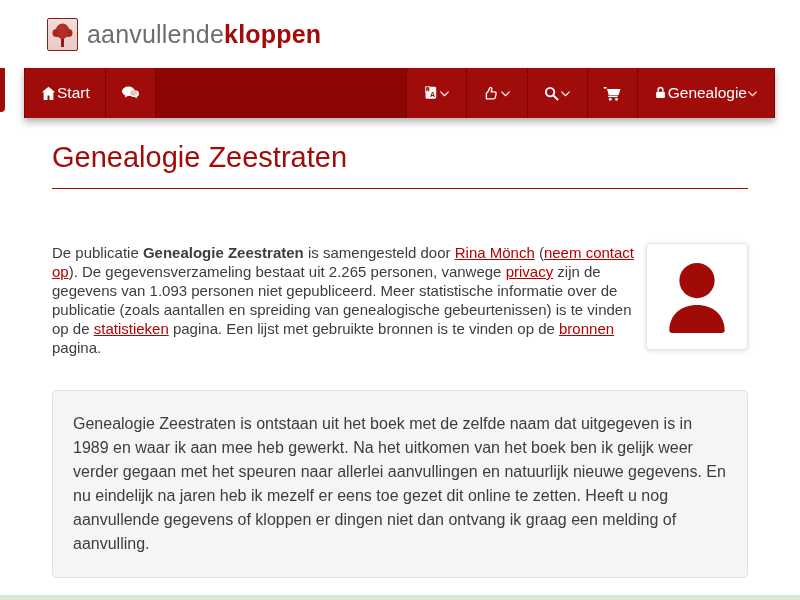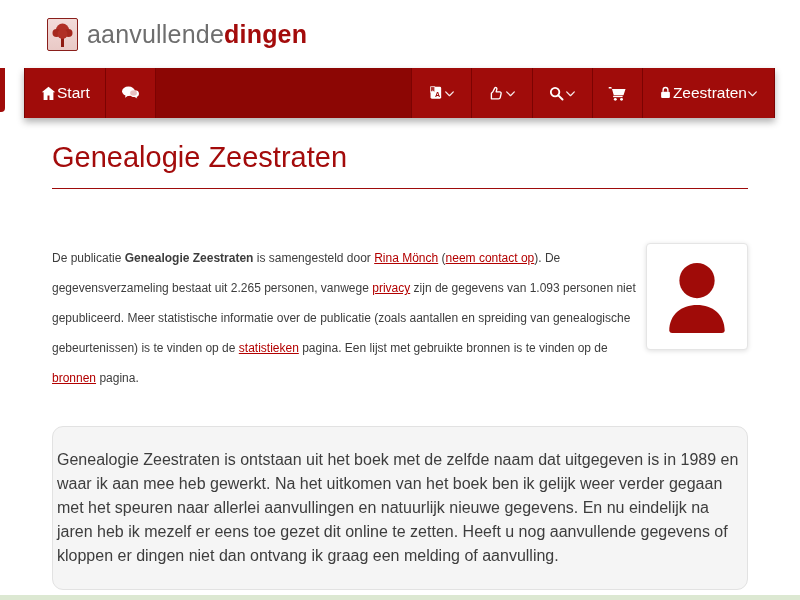--- a/index.html
+++ b/index.html
@@ -29,49 +29,49 @@
   .nitem:first-child { border-left:1px solid #7c0302; }
   .nitem svg { display:block; }
   .chev { opacity:.9; margin-left:-1px; }
 
   
   main { margin:0 52px; }
   h1 { margin-top:23px; font-size:29px; font-weight:400; color:#a30b0b; }
   .rule { border:none; border-top:1px solid #9e0b0b; margin-top:14px; }
 
   .intro-row { margin-top:54px; display:flex; justify-content:space-between; align-items:flex-start; }
-  .intro { width:608px; font-size:12px; line-height:30px; color:#3d3d3d; }
+  .intro { width:608px; font-size:15px; line-height:19px; color:#3d3d3d; }
   .intro b { color:#3d3d3d; }
   a.lnk { color:#b30000; text-decoration:underline; }
 
   .avatar-card { width:104px; height:107px; background:#fff; border:1px solid #e5e5e5;
                  border-radius:4px; padding:8px; box-shadow:0 1px 5px rgba(0,0,0,.13); }
   .avatar-card svg { width:100%; height:100%; display:block; }
 
   .note-box { margin-top:33px; background:#f5f5f5; border:1px solid #e2e2e2;
-              border-radius:11px; padding:21px 4px; font-size:16px; line-height:24px;
+              border-radius:4px; padding:21px 20px; font-size:16px; line-height:24px;
               color:#3d3d3d; }
 
   .footer-strip { position:absolute; left:0; bottom:0; width:800px; height:5px; background:#dce8d2; }
 </style>
 </head>
 <body>
 
 <header class="topbar">
   <div class="logo-box">
     <svg width="25" height="27" viewBox="0 0 25 27">
       <rect x="11" y="16" width="3" height="10" fill="#8f1a12"></rect>
       <circle cx="12.5" cy="9" r="6.5" fill="#b03026"></circle>
       <circle cx="6.5" cy="12" r="4" fill="#a5281e"></circle>
       <circle cx="18.5" cy="12" r="4" fill="#a5281e"></circle>
       <circle cx="12.5" cy="13" r="5" fill="#b03026"></circle>
     </svg>
   </div>
   <div class="brand">
-    <span class="gray">aanvullende</span><span class="red">dingen</span>
+    <span class="gray">aanvullende</span><span class="red">kloppen</span>
   </div>
 </header>
 
 <div class="navzone">
   <div class="nav-sliver"></div>
   <nav>
     <div class="ngroup">
 
       <a class="nitem">
         <span>
@@ -148,21 +148,21 @@
         </span>
       </a>
 
       <a class="nitem">
         <span>
           <svg width="15" height="16" viewBox="0 0 24 24">
             <rect x="5" y="10" width="14" height="10" rx="1.8" fill="#fff"></rect>
             <path d="M8.2 10V7a3.8 3.8 0 0 1 7.6 0v3" fill="none" stroke="#fff" stroke-width="2.2"></path>
           </svg>
         </span>
-        <span>Zeestraten</span>
+        <span>Genealogie</span>
         <svg class="chev" width="13" height="13" viewBox="0 0 24 24">
             <polyline points="5,9 12,16 19,9" fill="none" stroke="#fff" stroke-width="2.4" stroke-linecap="round" stroke-linejoin="round"></polyline>
           </svg>
       </a>
     </div>
   </nav>
 </div>
 
 <main>
   <h1>Genealogie Zeestraten</h1>

